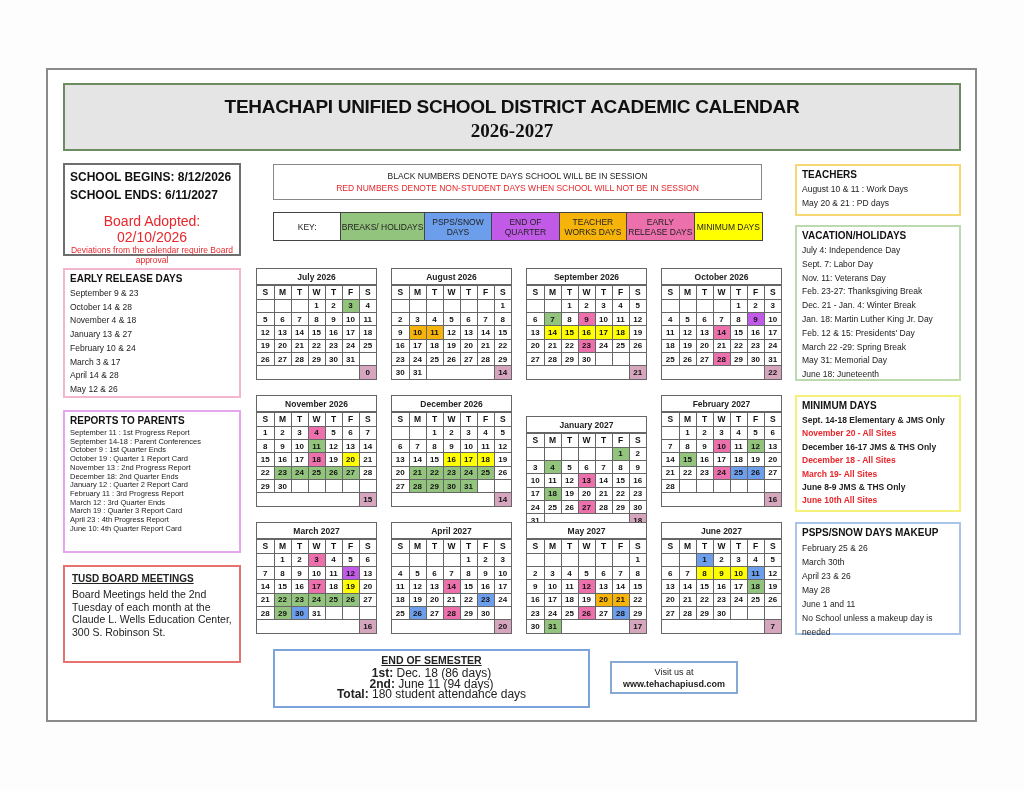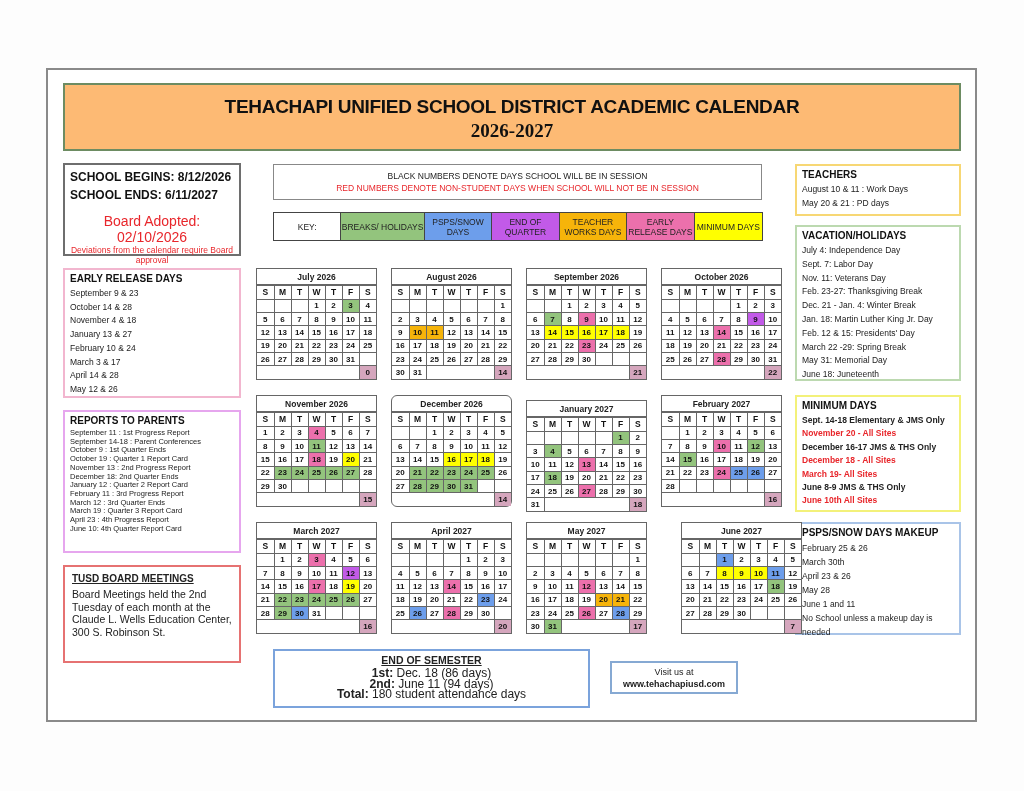--- a/index.html
+++ b/index.html
@@ -1,19 +1,19 @@
 <!DOCTYPE html>
 <html><head>
 <meta charset="utf-8">
 <style>
   *{box-sizing:border-box;margin:0;padding:0}
   body{width:1024px;height:791px;background:#fdfdfd;font-family:"Liberation Sans",sans-serif;color:#222;position:relative;overflow:hidden}
   .page{position:absolute;left:46px;top:68px;width:931px;height:654px;border:2px solid #8a8a8a;background:#fff}
   .abs{position:absolute}
-  .header{left:63px;top:83px;width:898px;height:68px;background:#fdba74;border:2px solid #6d8c62;text-align:center}
+  .header{left:63px;top:83px;width:898px;height:68px;background:#e5e5e5;border:2px solid #6d8c62;text-align:center}
   .header .t1{font-family:"Liberation Sans",sans-serif;font-weight:bold;font-size:19px;letter-spacing:-0.3px;margin-top:11px;color:#111}
   .header .t2{font-family:"Liberation Serif",serif;font-weight:bold;font-size:19px;margin-top:2px;color:#111}
   .box{position:absolute;background:#fff}
   .begins{left:63px;top:163px;width:178px;height:93px;border:2px solid #6e6e6e;padding:3px 5px}
   .begins .b{font-weight:bold;font-size:12px;line-height:18px;color:#111}
   .begins .adopt{color:#e8262b;font-size:14px;text-align:center;margin-top:9px}
   .begins .dev{color:#e8262b;font-size:8.5px;text-align:center;line-height:10px}
   .notice{left:273px;top:164px;width:489px;height:36px;border:1px solid #888;text-align:center;font-size:8.5px;padding-top:5px;line-height:12px}
   .notice .red{color:#e8262b}
   .key{left:273px;top:212px;width:490px;height:29px;border:1px solid #444;display:flex}
@@ -518,21 +518,21 @@
             <td></td>
             <td></td>
           </tr>
           <tr>
             <td colspan="6"></td>
             <td class="c-t">15</td>
           </tr>
         </tbody>
       </table>
     </div>
-    <div class="cal" style="left: 391px; top: 395px; border-radius: 6px;">
+    <div class="cal" style="left: 391px; top: 395px;">
       <div class="mt">December 2026</div>
       <table>
         <thead>
           <tr>
             <td>S</td>
             <td>M</td>
             <td>T</td>
             <td>W</td>
             <td>T</td>
             <td>F</td>
@@ -585,21 +585,21 @@
             <td></td>
             <td></td>
           </tr>
           <tr>
             <td colspan="6"></td>
             <td class="c-t">14</td>
           </tr>
         </tbody>
       </table>
     </div>
-    <div class="cal" style="left: 526px; top: 400px;">
+    <div class="cal" style="left: 526px; top: 416px;">
       <div class="mt">January 2027</div>
       <table>
         <thead>
           <tr>
             <td>S</td>
             <td>M</td>
             <td>T</td>
             <td>W</td>
             <td>T</td>
             <td>F</td>
@@ -923,21 +923,21 @@
           </tr>
           <tr>
             <td>30</td>
             <td class="c-g">31</td>
             <td colspan="4"></td>
             <td class="c-t">17</td>
           </tr>
         </tbody>
       </table>
     </div>
-    <div class="cal" style="left: 661px; top: 522px; margin-left: 20px;">
+    <div class="cal" style="left: 661px; top: 522px;">
       <div class="mt">June 2027</div>
       <table>
         <thead>
           <tr>
             <td>S</td>
             <td>M</td>
             <td>T</td>
             <td>W</td>
             <td>T</td>
             <td>F</td>

